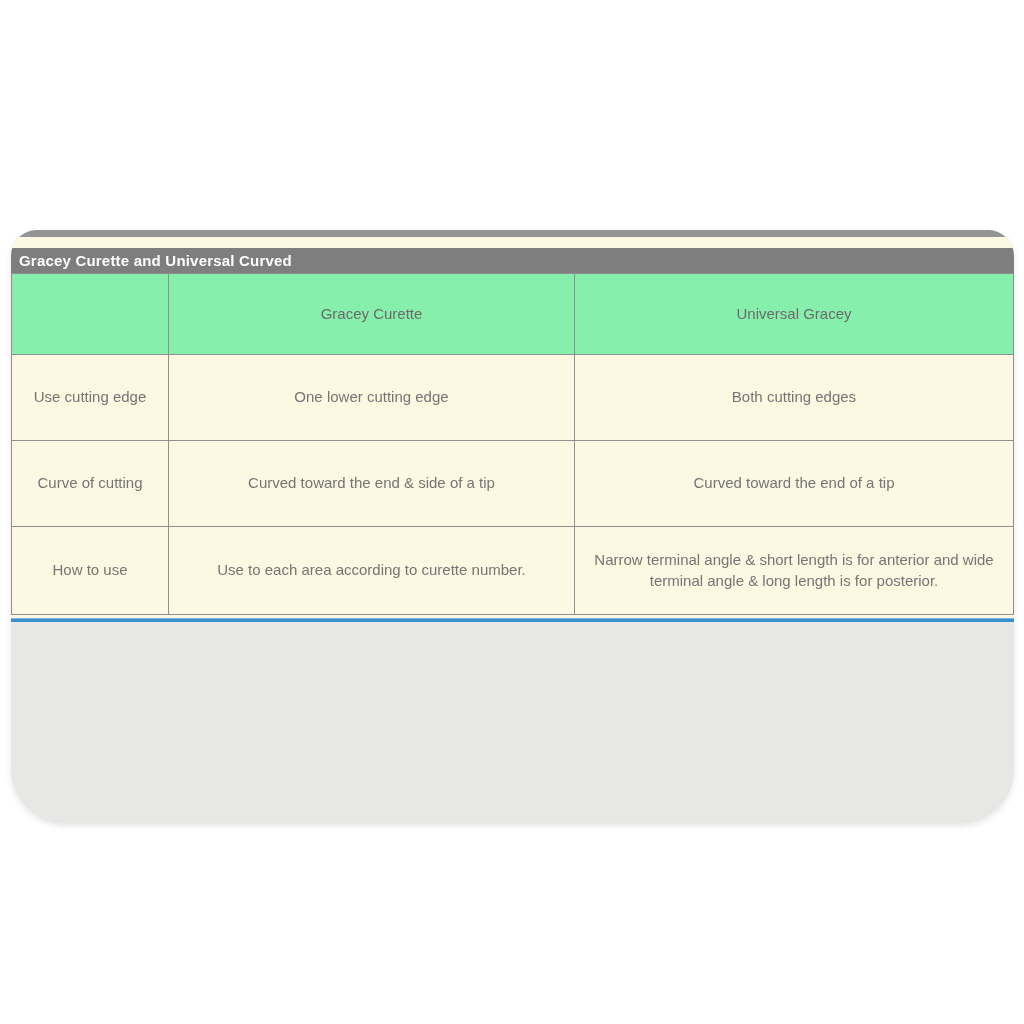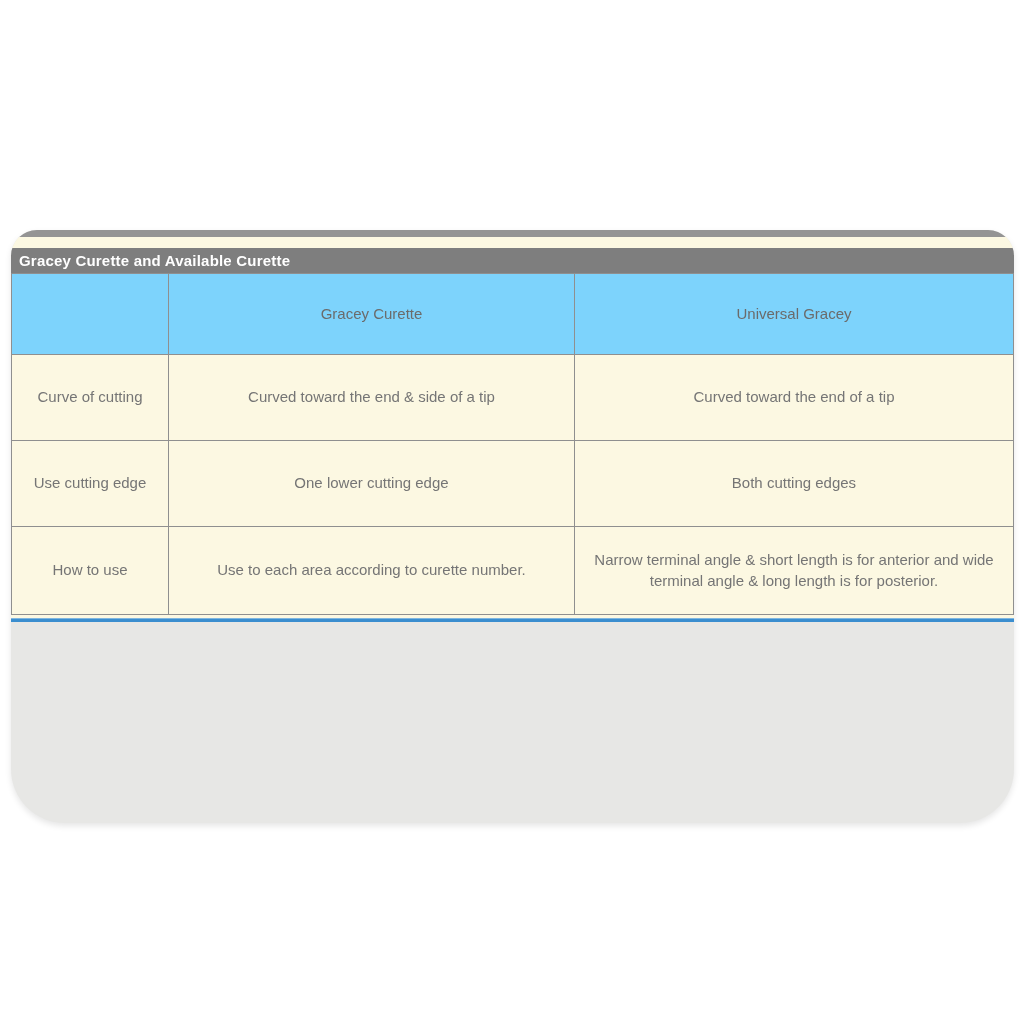--- a/index.html
+++ b/index.html
@@ -45,21 +45,21 @@
   table.compare th, table.compare td {
     border: 1px solid #8f8f8f;
     text-align: center;
     vertical-align: middle;
     font-size: 15px;
     font-weight: normal;
     padding: 2px 6px;
     line-height: 1.35;
   }
   table.compare tr.head-row th {
-    background: #7dd3fc;
+    background: #86efac;
     color: #6b6b6b;
     height: 81px;
   }
   table.compare tr.body-row td {
     color: #757575;
     height: 86px;
   }
   table.compare tr.body-row:last-child td { height: 88px; }
 
   .under-gap  { height: 3px; background: #fcf8e2; }
@@ -67,48 +67,48 @@
   .footer-strip { height: 28px; background: #e7e7e5; }
 </style>
 </head>
 <body>
 
 <div class="page">
   <div class="card">
     <div class="top-band"></div>
     <div class="cream-gap"></div>
     <div class="title-bar">
-      <span>Gracey Curette and Available Curette</span>
+      <span>Gracey Curette and Universal Curved</span>
     </div>
 
     <table class="compare">
       <colgroup>
           <col class="c1">
           <col class="c2">
           <col class="c3">
         </colgroup>
       <tbody>
         <tr class="head-row">
           <th></th>
           <th>Gracey Curette</th>
           <th>Universal Gracey</th>
         </tr>
 
 
 
         <tr class="body-row">
+          <td>Use cutting edge</td>
+          <td>One lower cutting edge</td>
+          <td>Both cutting edges</td>
+        </tr>
+
+        <tr class="body-row">
           <td>Curve of cutting</td>
           <td>Curved toward the end &amp; side of a tip</td>
           <td>Curved toward the end of a tip</td>
-        </tr>
-
-        <tr class="body-row">
-          <td>Use cutting edge</td>
-          <td>One lower cutting edge</td>
-          <td>Both cutting edges</td>
         </tr>
 
         <tr class="body-row">
           <td>How to use</td>
           <td>Use to each area according to curette number.</td>
           <td>Narrow terminal angle &amp; short length is for anterior and wide terminal angle &amp; long length is for posterior.</td>
         </tr>
       </tbody>
     </table>
 

